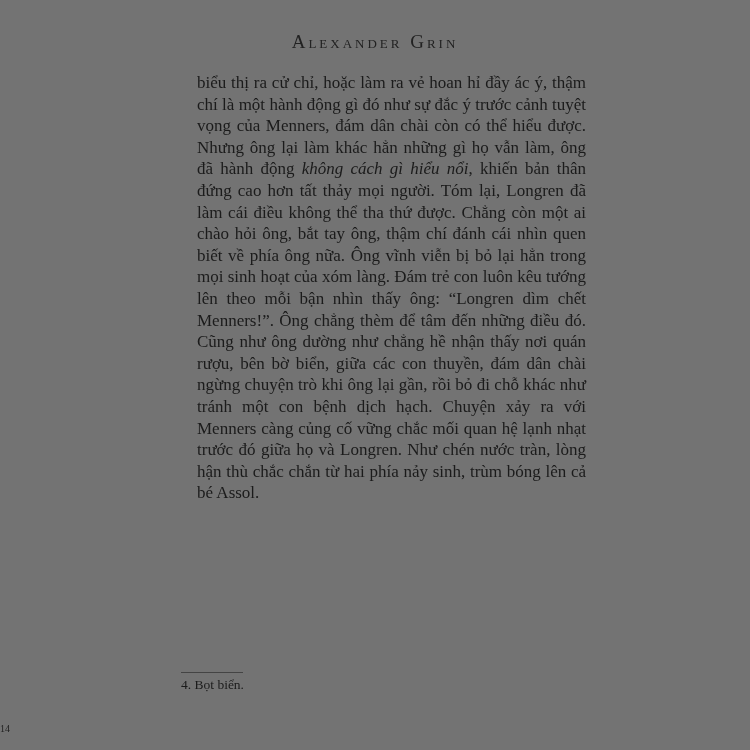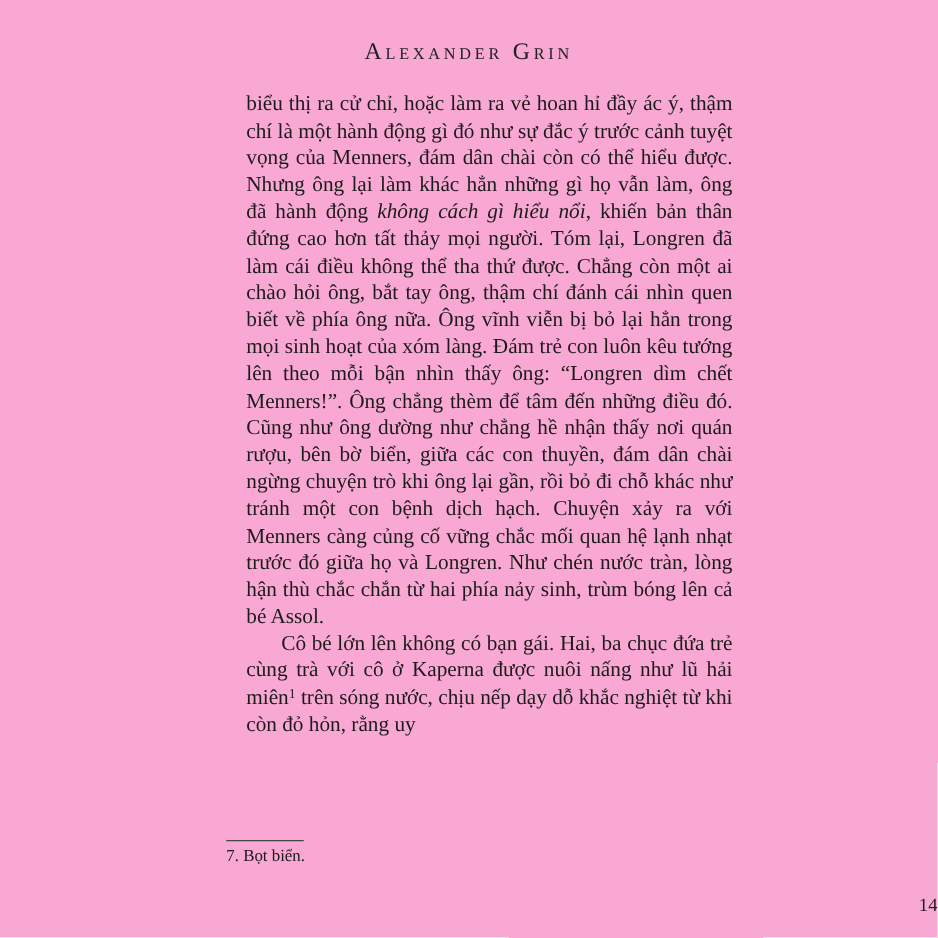--- a/index.html
+++ b/index.html
@@ -4,21 +4,21 @@
 <style>
   html, body {
     margin: 0;
     padding: 0;
     background: #ffffff;
   }
   .page {
     position: relative;
     width: 750px;
     height: 750px;
-    background: #f9a8d4;
+    background: #737373;
     color: #1c1c1c;
     font-family: "Liberation Serif", "DejaVu Serif", serif;
     overflow: hidden;
   }
   .running-head {
     position: absolute;
     top: 31px;
     left: 0;
     right: 0;
     text-align: center;
@@ -65,37 +65,36 @@
   }
   .footnote-text {
     font-size: 13.5px;
     color: #1b1b1b;
   }
   .page-number {
     position: absolute;
     bottom: 16px;
     left: 0;
     right: 0;
-    text-align: right;
-    font-size: 15px;
+    text-align: left;
+    font-size: 10px;
     color: #222;
   }
 </style>
 </head>
 <body>
 
 <div class="page">
 
   <div class="running-head">Alexander Grin</div>
 
   <div class="body-text">
       <p>biểu thị ra cử chỉ, hoặc làm ra vẻ hoan hỉ đầy ác ý, thậm chí là một hành động gì đó như sự đắc ý trước cảnh tuyệt vọng của Menners, đám dân chài còn có thể hiểu được. Nhưng ông lại làm khác hẳn những gì họ vẫn làm, ông đã hành động <em>không cách gì hiểu nổi</em>, khiến bản thân đứng cao hơn tất thảy mọi người. Tóm lại, Longren đã làm cái điều không thể tha thứ được. Chẳng còn một ai chào hỏi ông, bắt tay ông, thậm chí đánh cái nhìn quen biết về phía ông nữa. Ông vĩnh viễn bị bỏ lại hẳn trong mọi sinh hoạt của xóm làng. Đám trẻ con luôn kêu tướng lên theo mỗi bận nhìn thấy ông: “Longren dìm chết Menners!”. Ông chẳng thèm để tâm đến những điều đó. Cũng như ông dường như chẳng hề nhận thấy nơi quán rượu, bên bờ biển, giữa các con thuyền, đám dân chài ngừng chuyện trò khi ông lại gần, rồi bỏ đi chỗ khác như tránh một con bệnh dịch hạch. Chuyện xảy ra với Menners càng củng cố vững chắc mối quan hệ lạnh nhạt trước đó giữa họ và Longren. Như chén nước tràn, lòng hận thù chắc chắn từ hai phía nảy sinh, trùm bóng lên cả bé Assol.</p>
-      <p class="indent">Cô bé lớn lên không có bạn gái. Hai, ba chục đứa trẻ cùng trà với cô ở Kaperna được nuôi nấng như lũ hải miên<sup>1</sup> trên sóng nước, chịu nếp dạy dỗ khắc nghiệt từ khi còn đỏ hỏn, rằng uy</p>
     </div>
 
   <div class="footnote-block">
     <div class="footnote-rule"></div>
-    <div class="footnote-text">7. Bọt biển.</div>
+    <div class="footnote-text">4. Bọt biển.</div>
   </div>
 
   <div class="page-number">14</div>
 
 </div>
 
 </body></html>

